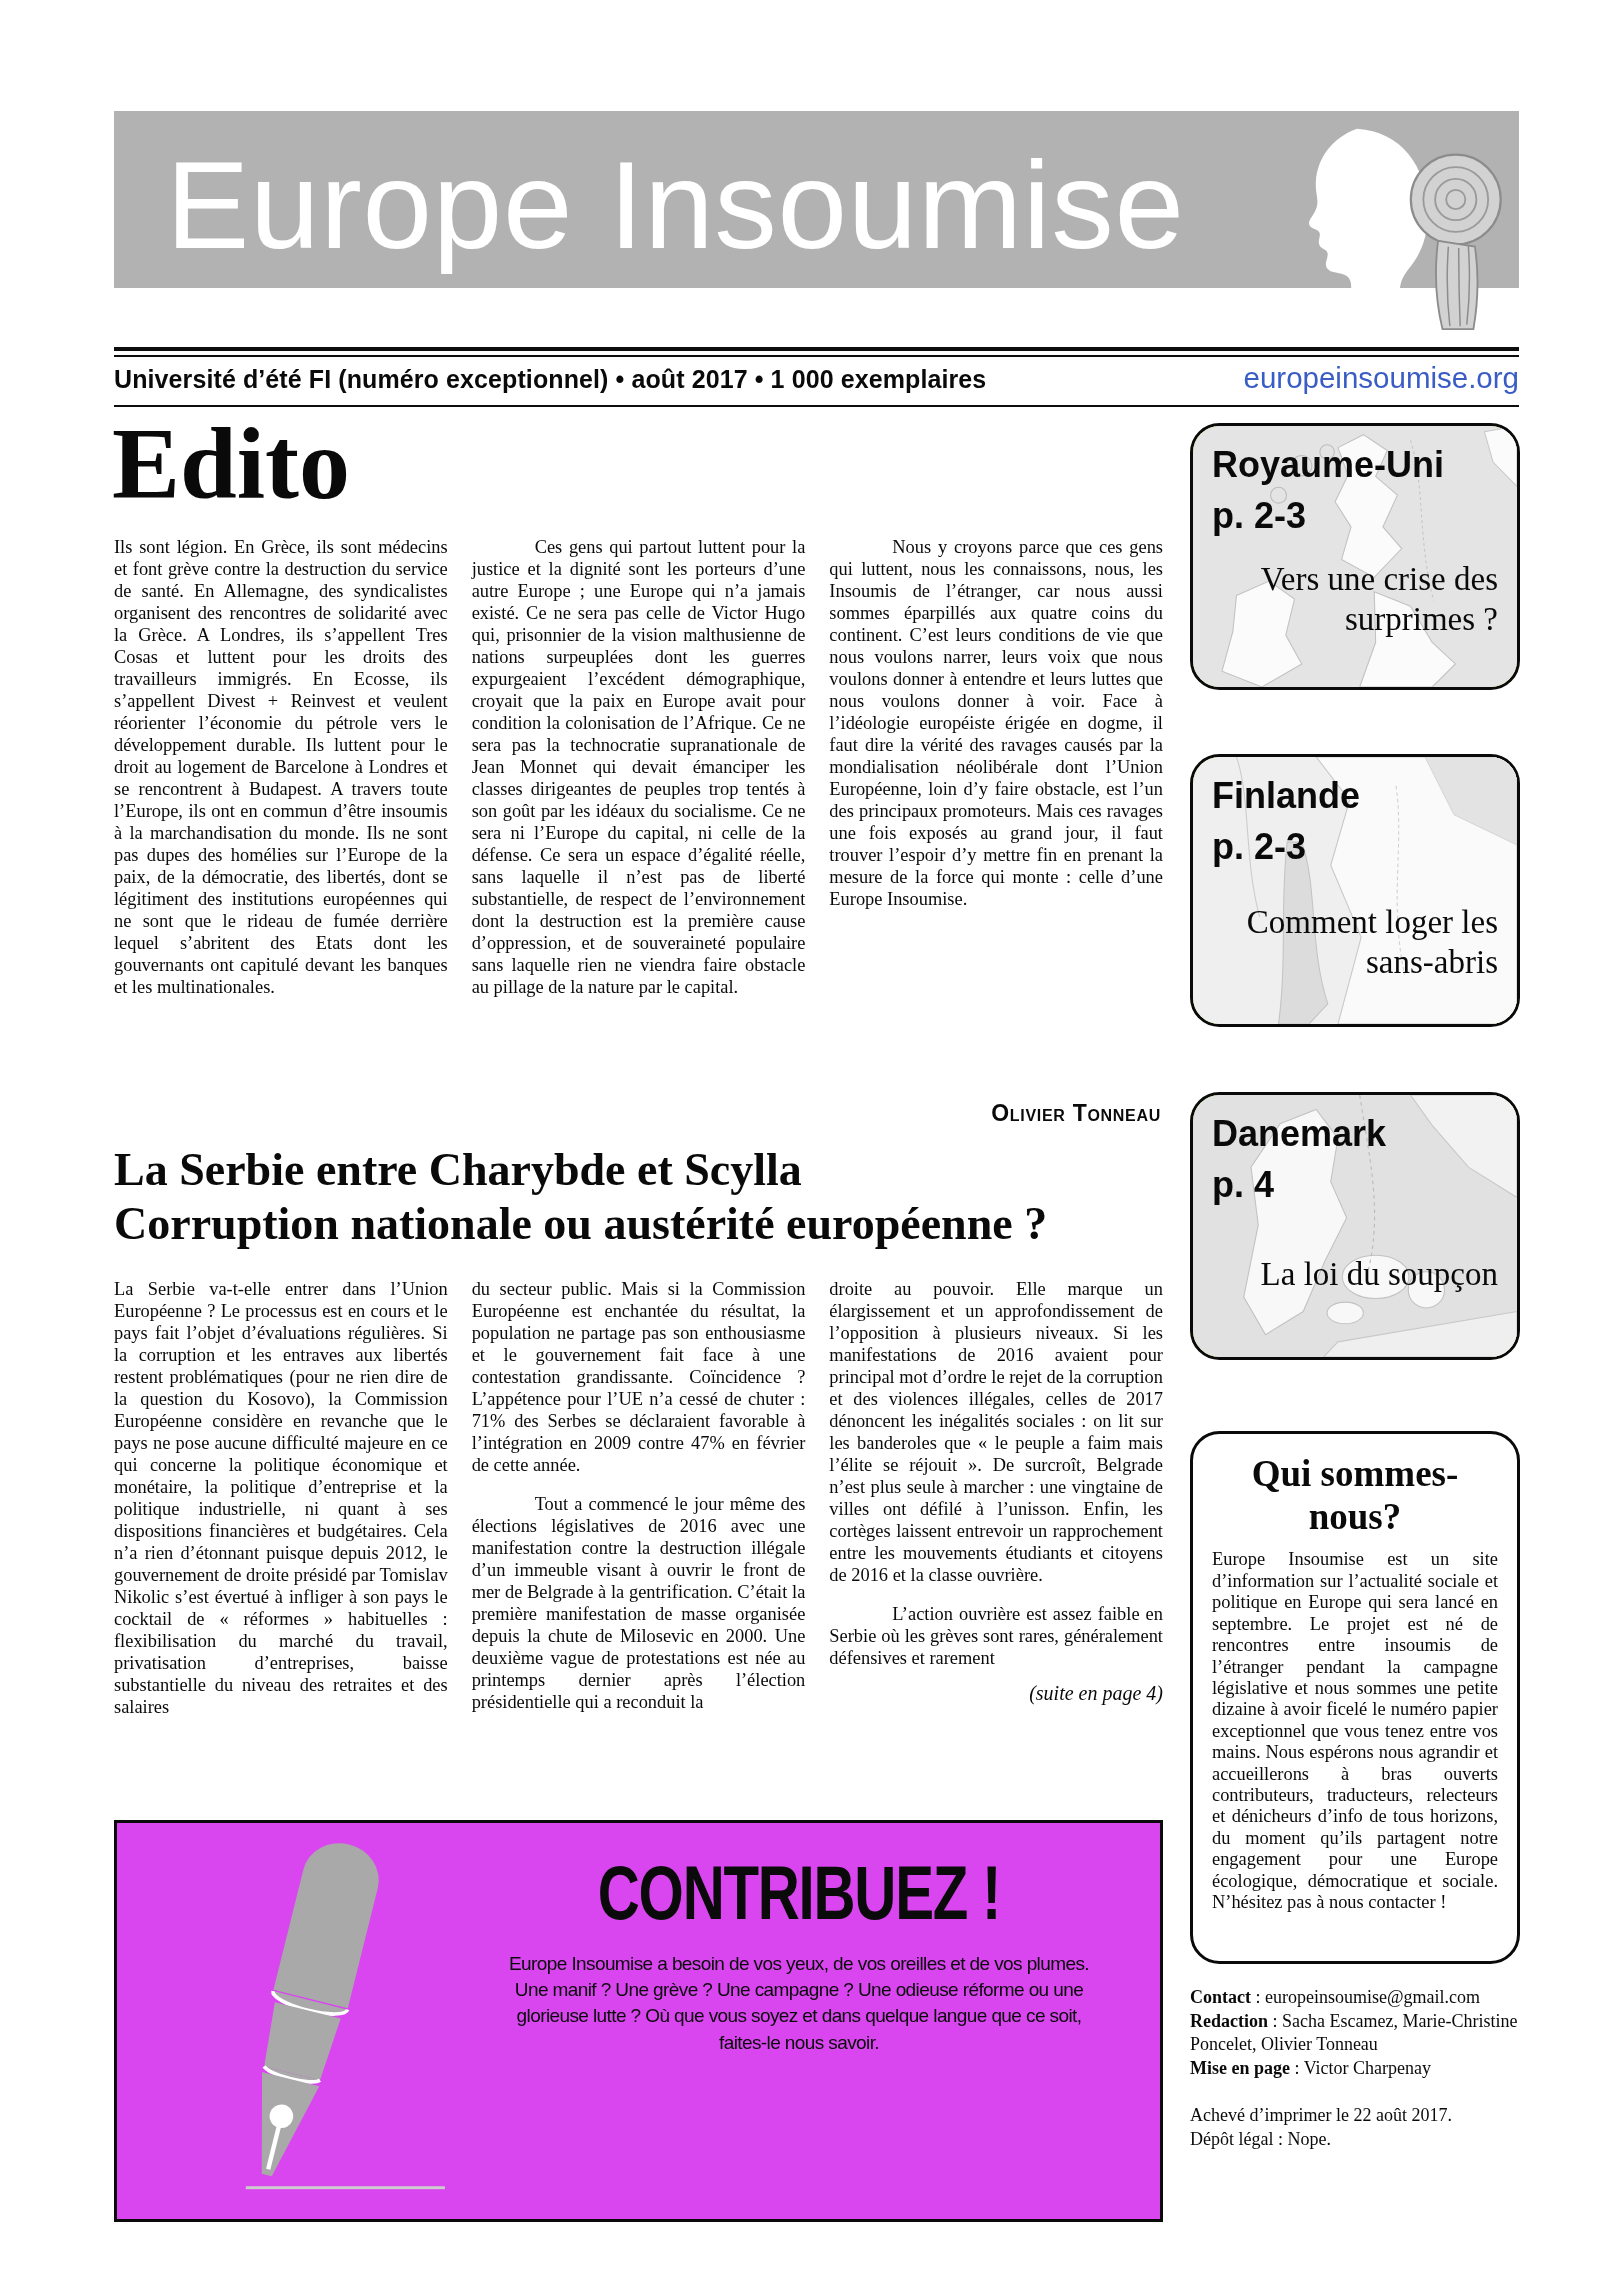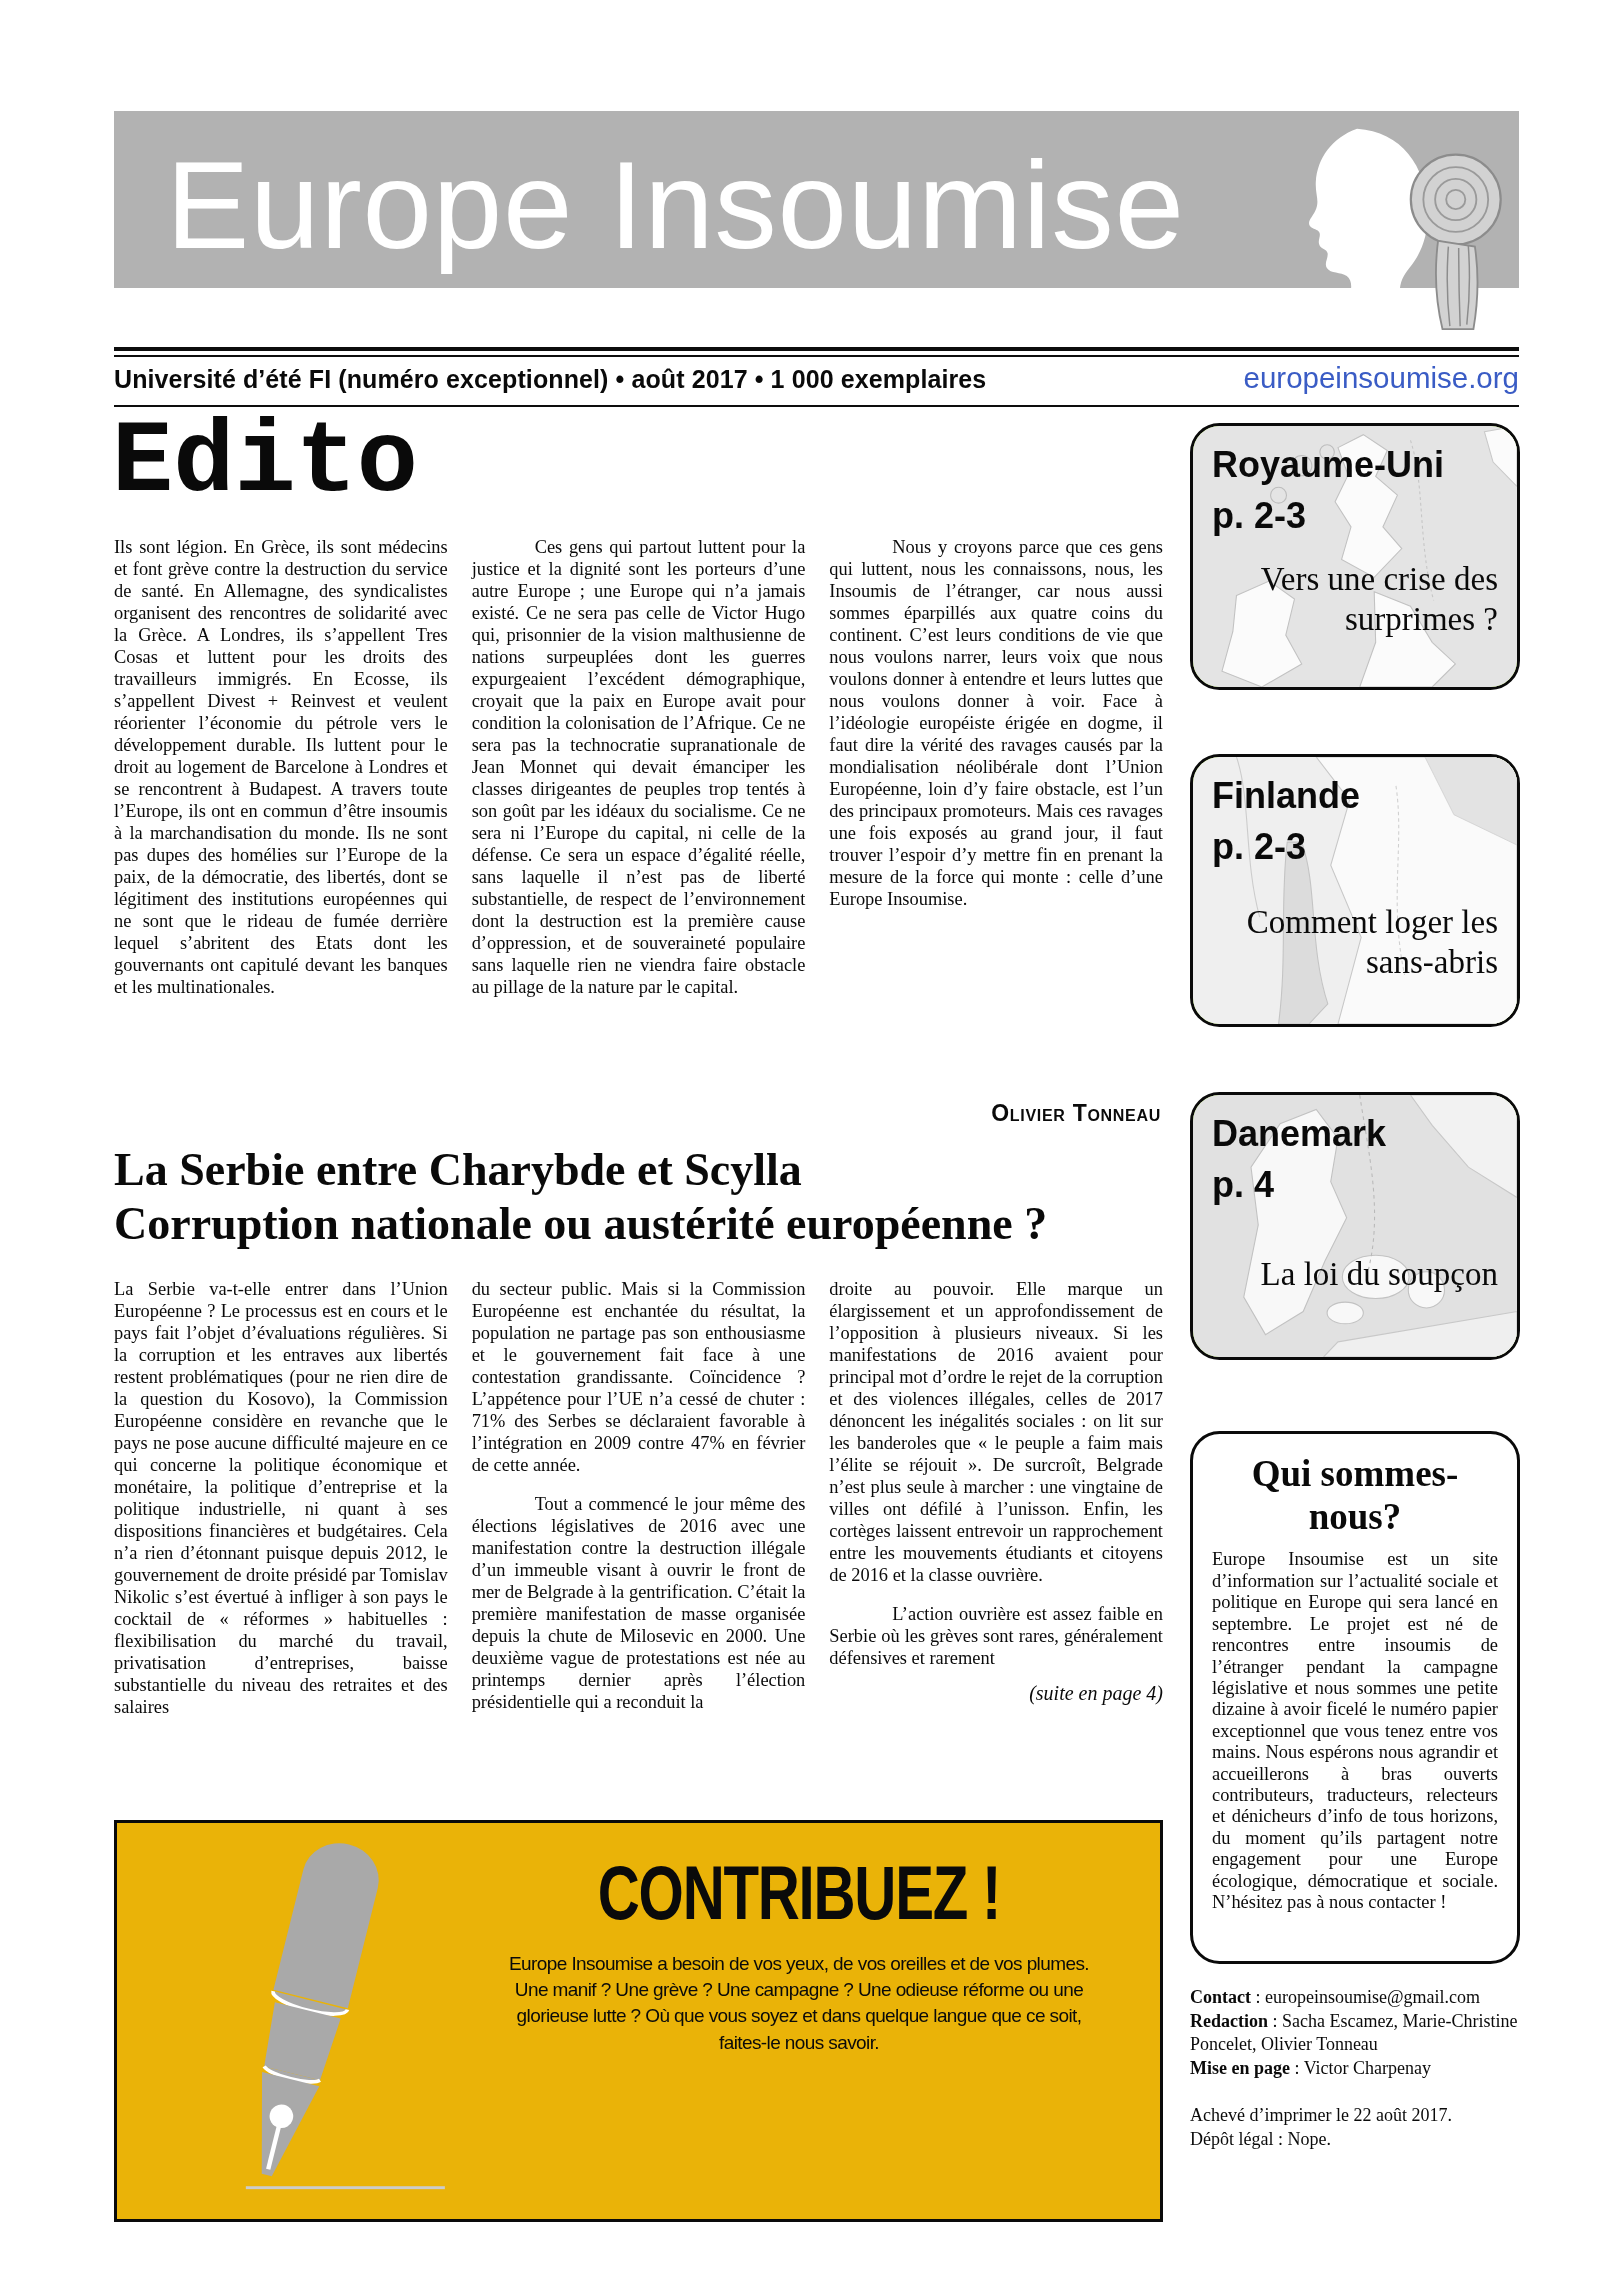--- a/index.html
+++ b/index.html
@@ -15,21 +15,21 @@
   .rule { left:114px; width:1405px; background:#0d0d0d; }
   .rule-a { top:347px; height:3.7px; }
   .rule-b { top:355px; height:1.5px; }
   .rule-c { top:405px; height:2.2px; }
 
   .subheader { left:114px; top:361px; width:1405px; display:flex; justify-content:space-between; align-items:baseline; }
   .edition-line { font-family:"Liberation Sans", sans-serif; font-weight:700; font-size:25px; letter-spacing:0.1px; }
   .website-link { font-family:"Liberation Sans", sans-serif; font-weight:400; font-size:29.5px; color:#3a5cc5; text-decoration:none; }
 
   
-  .edito-title { left:112px; top:410px; font-weight:700; font-size:102px; line-height:1.05;font-family:Liberation Mono, monospace; }
+  .edito-title { left:112px; top:410px; font-weight:700; font-size:102px; line-height:1.05; }
   .cols { left:114px; width:1049px; display:grid; grid-template-columns:1fr 1fr 1fr; column-gap:24px; font-size:18.4px; line-height:22px; text-align:justify; hyphens:auto; }
   .edito-cols { top:536px; }
   .indent { text-indent:63px; }
   .para-gap { margin-top:17px; }
   .byline { right:462px; top:1056px; font-family:"Liberation Sans", sans-serif; font-weight:700; font-variant:small-caps; font-size:23px; letter-spacing:0.7px;margin-top:44px; }
 
   
   .serbia-headline { left:114px; top:1143px; width:1049px; font-weight:700; font-size:46px; line-height:1.17; }
   .serbia-cols { top:1278px; }
   .suite { text-align:right; font-style:italic; font-size:20px; margin-top:13.3px; }
@@ -45,21 +45,21 @@
   .teaser-pages { font-family:"Liberation Sans", sans-serif; font-weight:600; font-size:36px; line-height:1.42; }
   .teaser-text { font-size:33px; line-height:1.22; text-align:right; }
   .gap-uk { margin-top:17.7px; } .gap-fi { margin-top:29.5px; } .gap-dk { margin-top:43px; }
 
   
   .about-box { left:1190px; top:1431px; width:330px; height:533px; border:3.7px solid #0a0a0a; border-radius:29.5px; background:#ffffff; padding:17.7px 19px; }
   .about-title { text-align:center; font-weight:700; font-size:37px; margin-bottom:11.8px; }
   .about-body { font-size:18.4px; line-height:21.4px; text-align:justify; hyphens:auto; }
 
   
-  .contribute-box { left:114px; top:1820px; width:1049px; height:402px; border:3px solid #0a0a0a; background:#eab308; }
+  .contribute-box { left:114px; top:1820px; width:1049px; height:402px; border:3px solid #0a0a0a; background:#d946ef; }
   .pen { position:absolute; left:33px; top:8.9px; width:317px; height:373px; }
   .contribute-content { position:absolute; left:347px; right:26px; top:35px; text-align:center; }
   .contribute-title { font-family:"Liberation Sans", sans-serif; font-weight:700; font-size:71px; line-height:1; letter-spacing:-1.5px; transform:scale(0.82,1.06); margin-bottom:22px; }
   .contribute-body { font-family:"Liberation Sans", sans-serif; font-size:19px; line-height:1.38; letter-spacing:-0.6px; max-width:583px; margin:0 auto; }
 
   
   .imprint { left:1190px; top:1986px; width:333px; font-size:18px; line-height:23.6px; }
   .imprint b { font-weight:700; }
   .imprint .printed { margin-top:23.6px; }
 </style>

